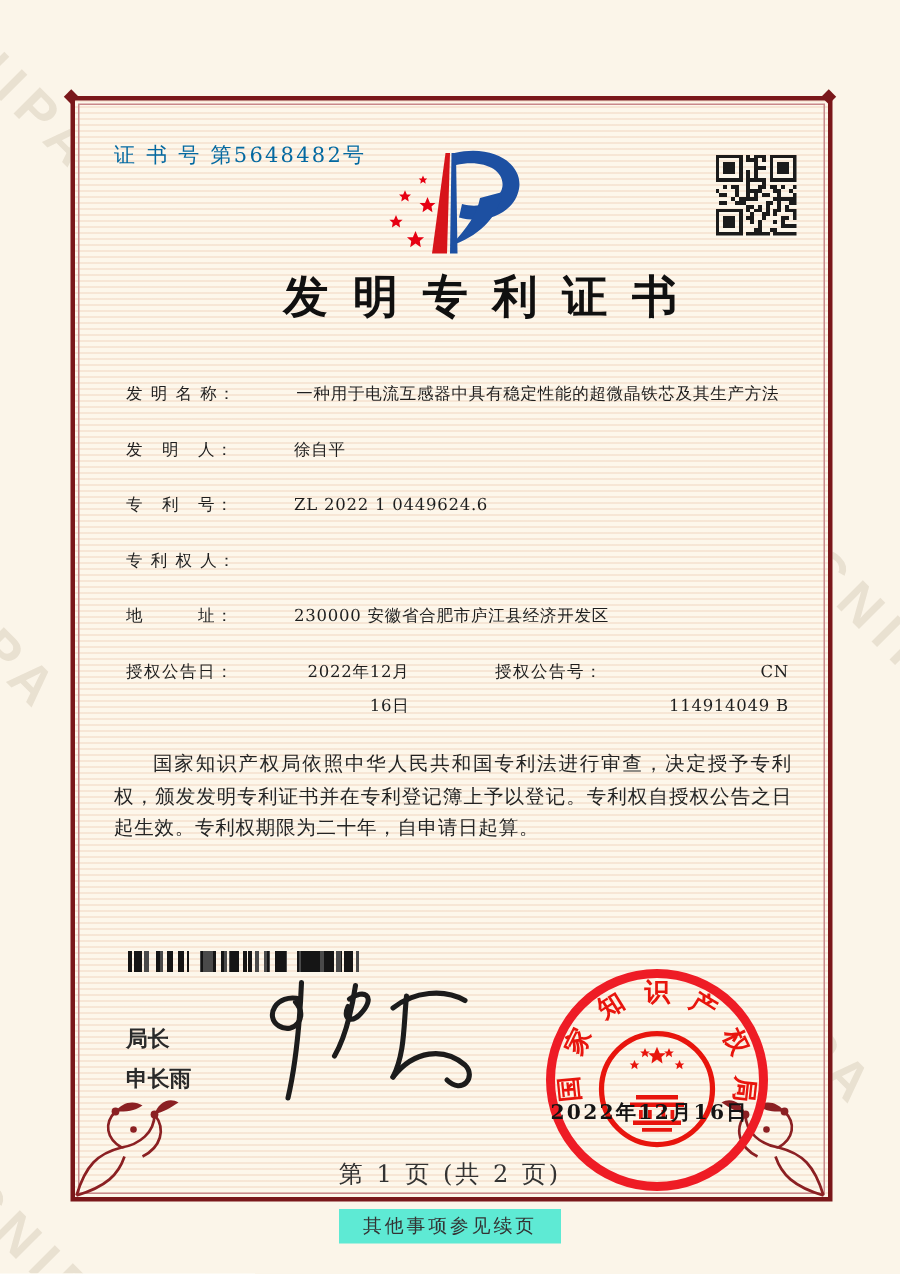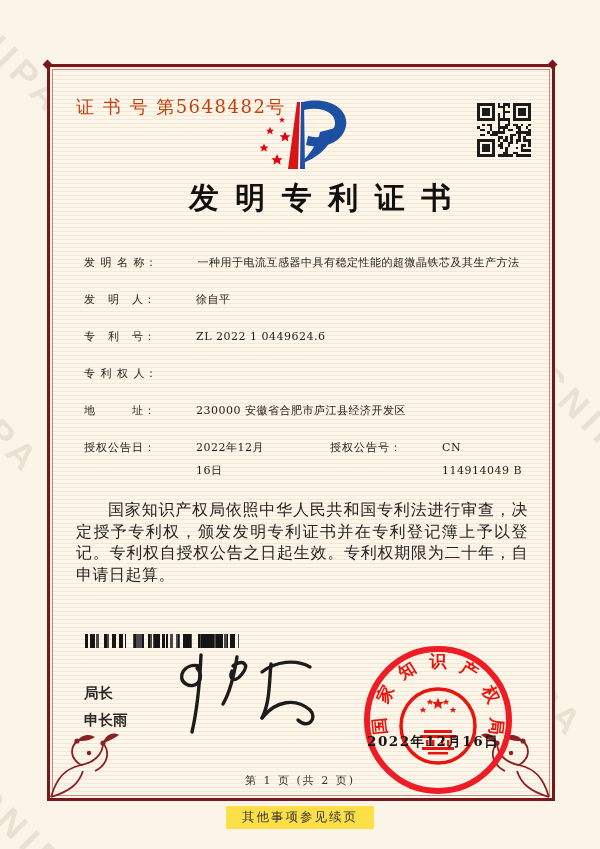--- a/index.html
+++ b/index.html
@@ -36,64 +36,64 @@
   }
   .corner-diamond {
     position:absolute; width:7px; height:7px; background:#7a171a;
     transform:rotate(45deg); z-index:3;
   }
   .flourish { position:absolute; z-index:3; }
 
   
   .cert-number {
     position:absolute; left:76px; top:95px; z-index:4;
-    font-size:18px; color:#c2410c; letter-spacing:1.5px; white-space:pre;
+    font-size:14px; color:#0369a1; letter-spacing:1.5px; white-space:pre;
   }
   .logo { position:absolute; left:256px; top:98px; z-index:4; }
   .qr   { position:absolute; left:477px; top:103px; width:54px; height:54px; z-index:4; }
 
   .cert-title {
     position:absolute; left:0; right:0; top:178px; z-index:4;
     text-align:center; font-size:30px; font-weight:700; color:#101010;
     letter-spacing:0.55em; text-indent:0.55em;margin-left:40px;
   }
 
   
   .fields { position:absolute; left:84px; top:251px; width:442px; z-index:4; }
   .frow { display:flex; line-height:23px; margin-bottom:14px;
           font-size:11px; color:#1e1e1e;gap:40px; }
   .frow .lab { white-space:pre; flex:0 0 auto; letter-spacing:1px; }
-  .frow .val { white-space:pre-wrap; letter-spacing:0.5px; }
+  .frow .val { white-space:pre-wrap; letter-spacing:0.5px;text-align:right; }
   .frow .lab2 { margin-left:17px; white-space:pre; letter-spacing:1px; }
 
   
   .legal { position:absolute; left:76px; top:499px; width:452px; z-index:4;
-           font-size:16px; line-height:21.5px; color:#242424; text-align:justify; }
+           font-size:13px; line-height:21.5px; color:#242424; text-align:justify; }
   .legal p { text-indent:2em; letter-spacing:0.5px; }
 
   
   .barcode { position:absolute; left:85px; top:633px; width:156px; height:14px; z-index:4; }
   .signer  { position:absolute; left:84px; top:680px; z-index:4;
              font-family:"Liberation Sans", sans-serif; font-weight:700;
              font-size:14.5px; color:#2a2a2a; line-height:27px; }
   .signature { position:absolute; left:170px; top:650px; z-index:5; }
 
   .seal { position:absolute; left:362px; top:644px; width:152px; height:152px; z-index:6; }
   .seal-date {
     position:absolute; left:367px; top:733px; width:150px; z-index:7;
     font-size:13.5px; font-weight:700; color:#141414; letter-spacing:1.5px;
     white-space:nowrap;
   }
 
   .page-info { position:absolute; left:0; right:0; top:773px; z-index:4;
-               text-align:center; font-size:11px; color:#333; letter-spacing:2px; }
+               text-align:center; font-size:16px; color:#333; letter-spacing:2px; }
 
   .footer-note {
     position:absolute; left:50%; top:806px; transform:translateX(-50%); z-index:8;
-    background:#fde047; padding:3px 16px;
+    background:#5eead4; padding:3px 16px;
     font-size:12.5px; color:#333; letter-spacing:2px; white-space:nowrap;
   }
 </style>
 </head>
 <body>
 
 <div class="page">
 
   <span class="wm" style="left:-28px; top:-8px;">CNIPA</span>
   <span class="wm" style="left:160px; top:106px;">CNIPA</span>

